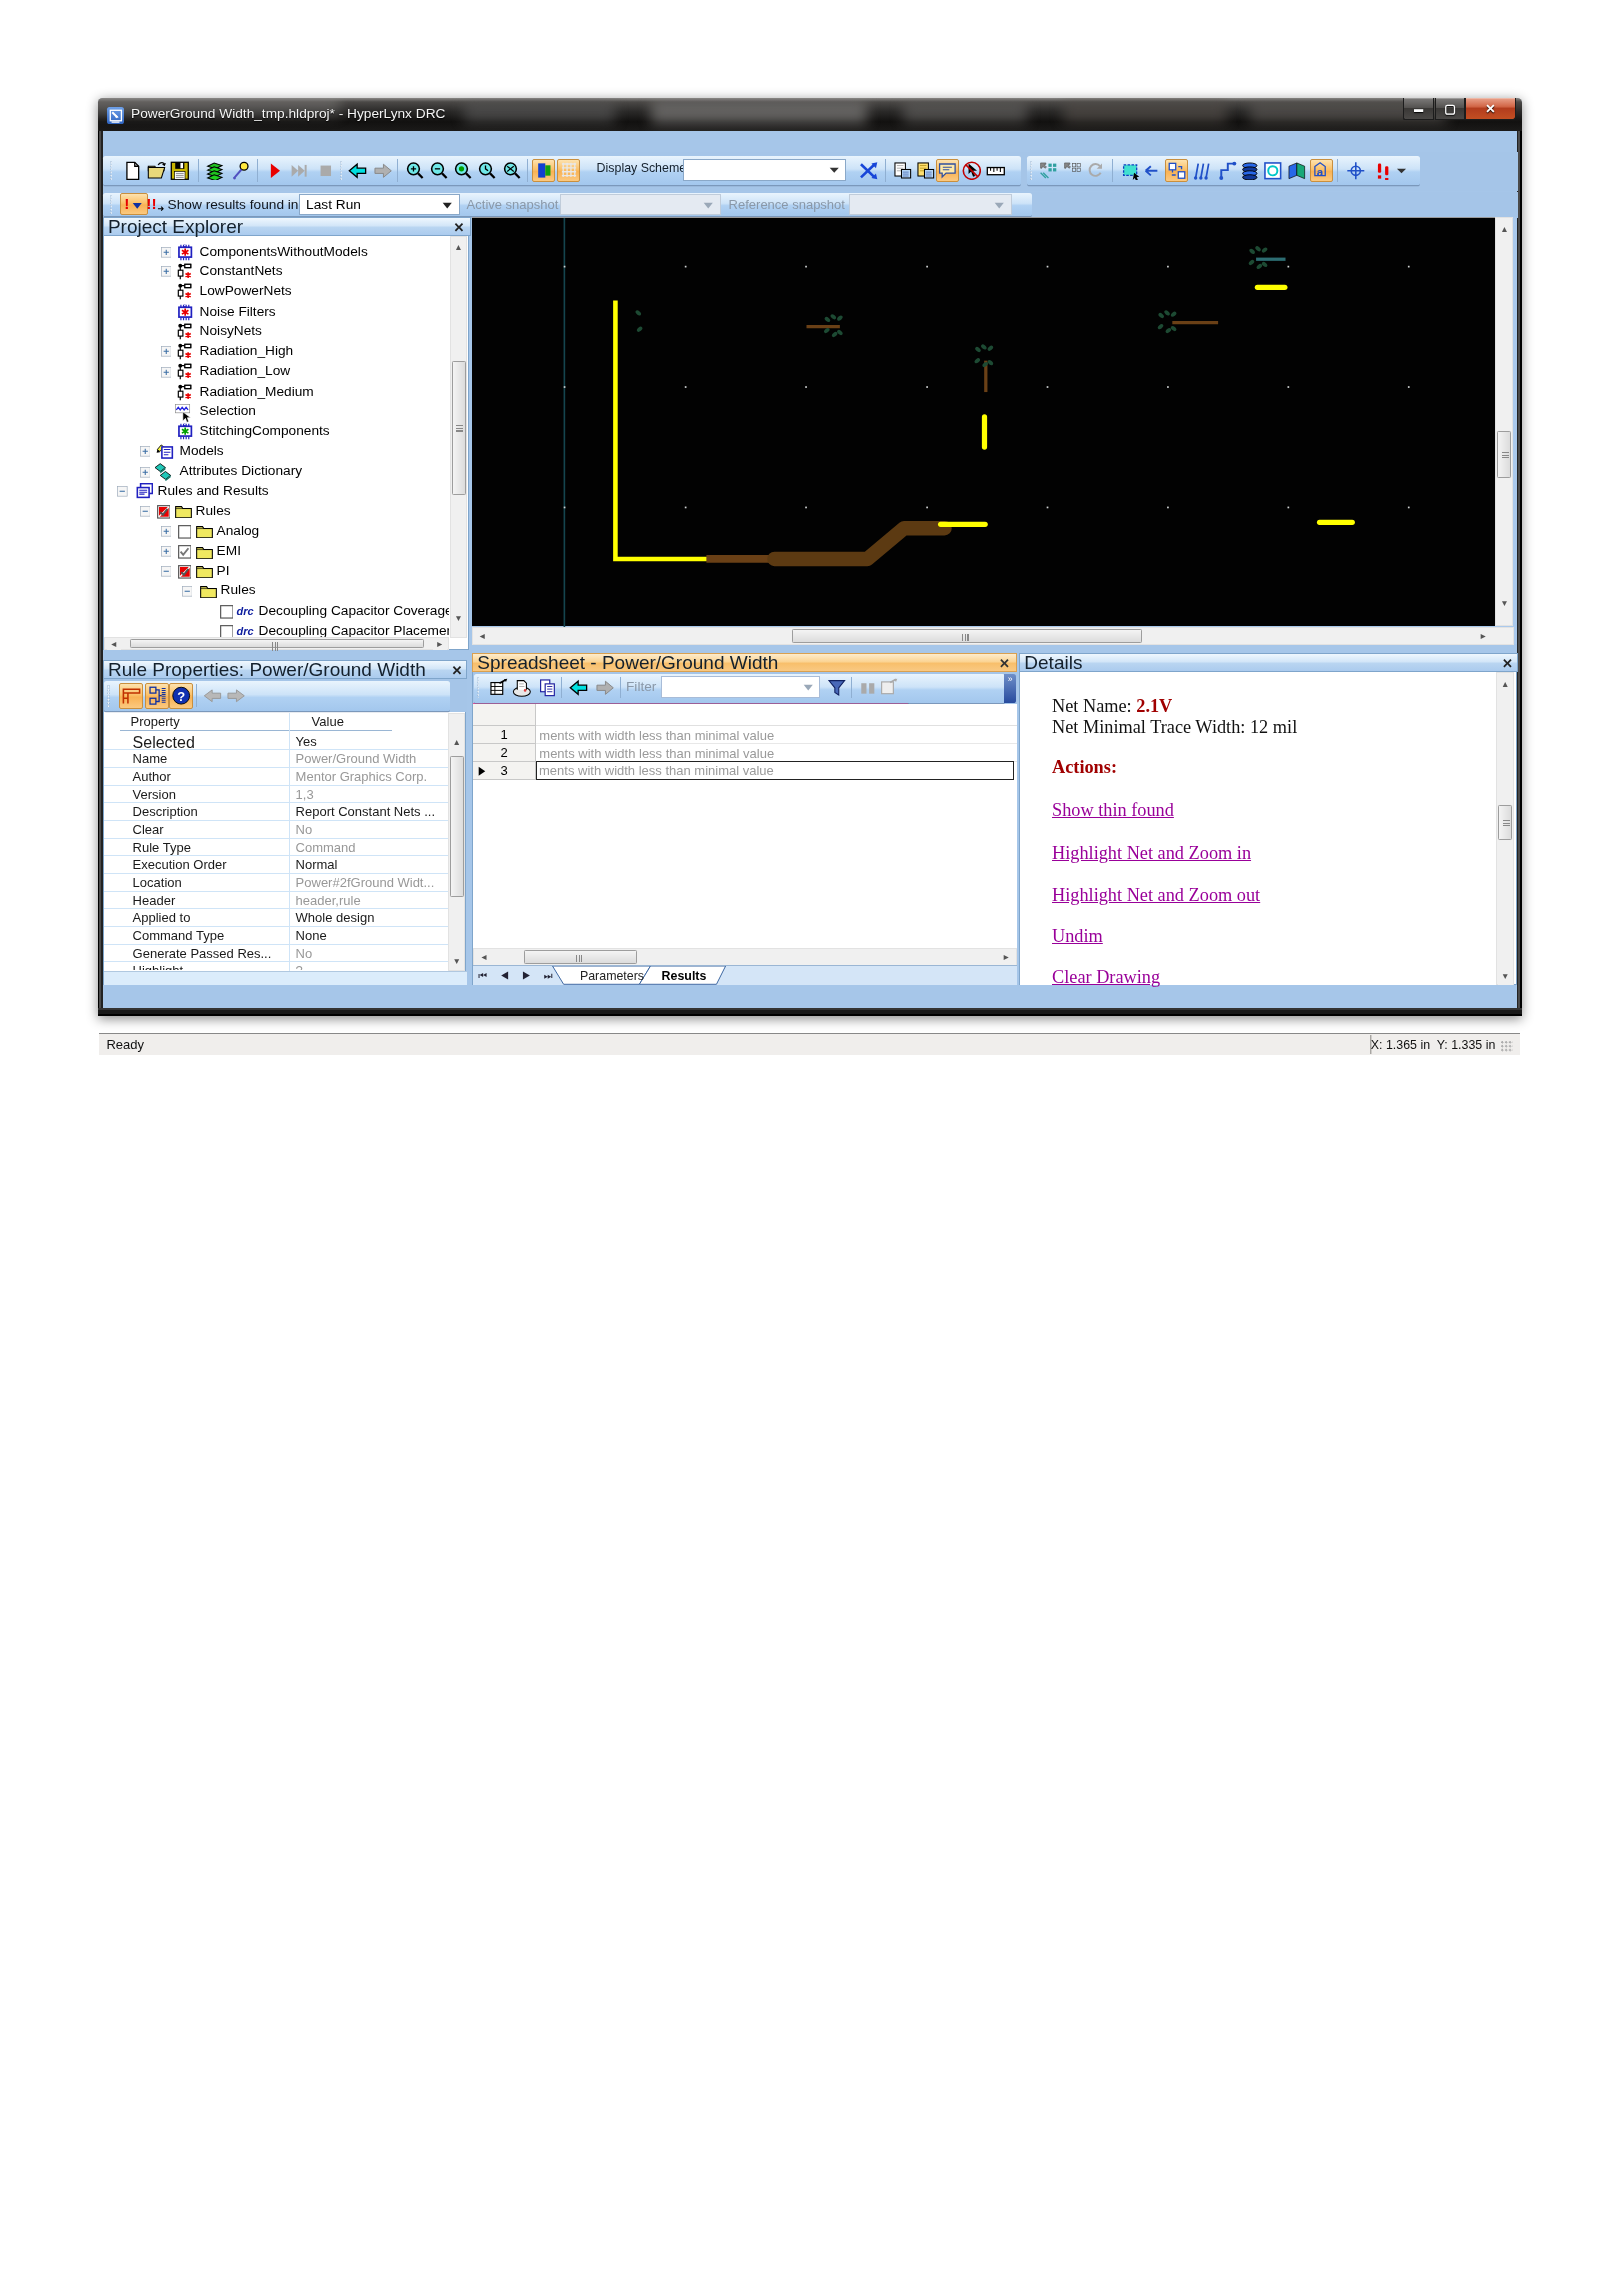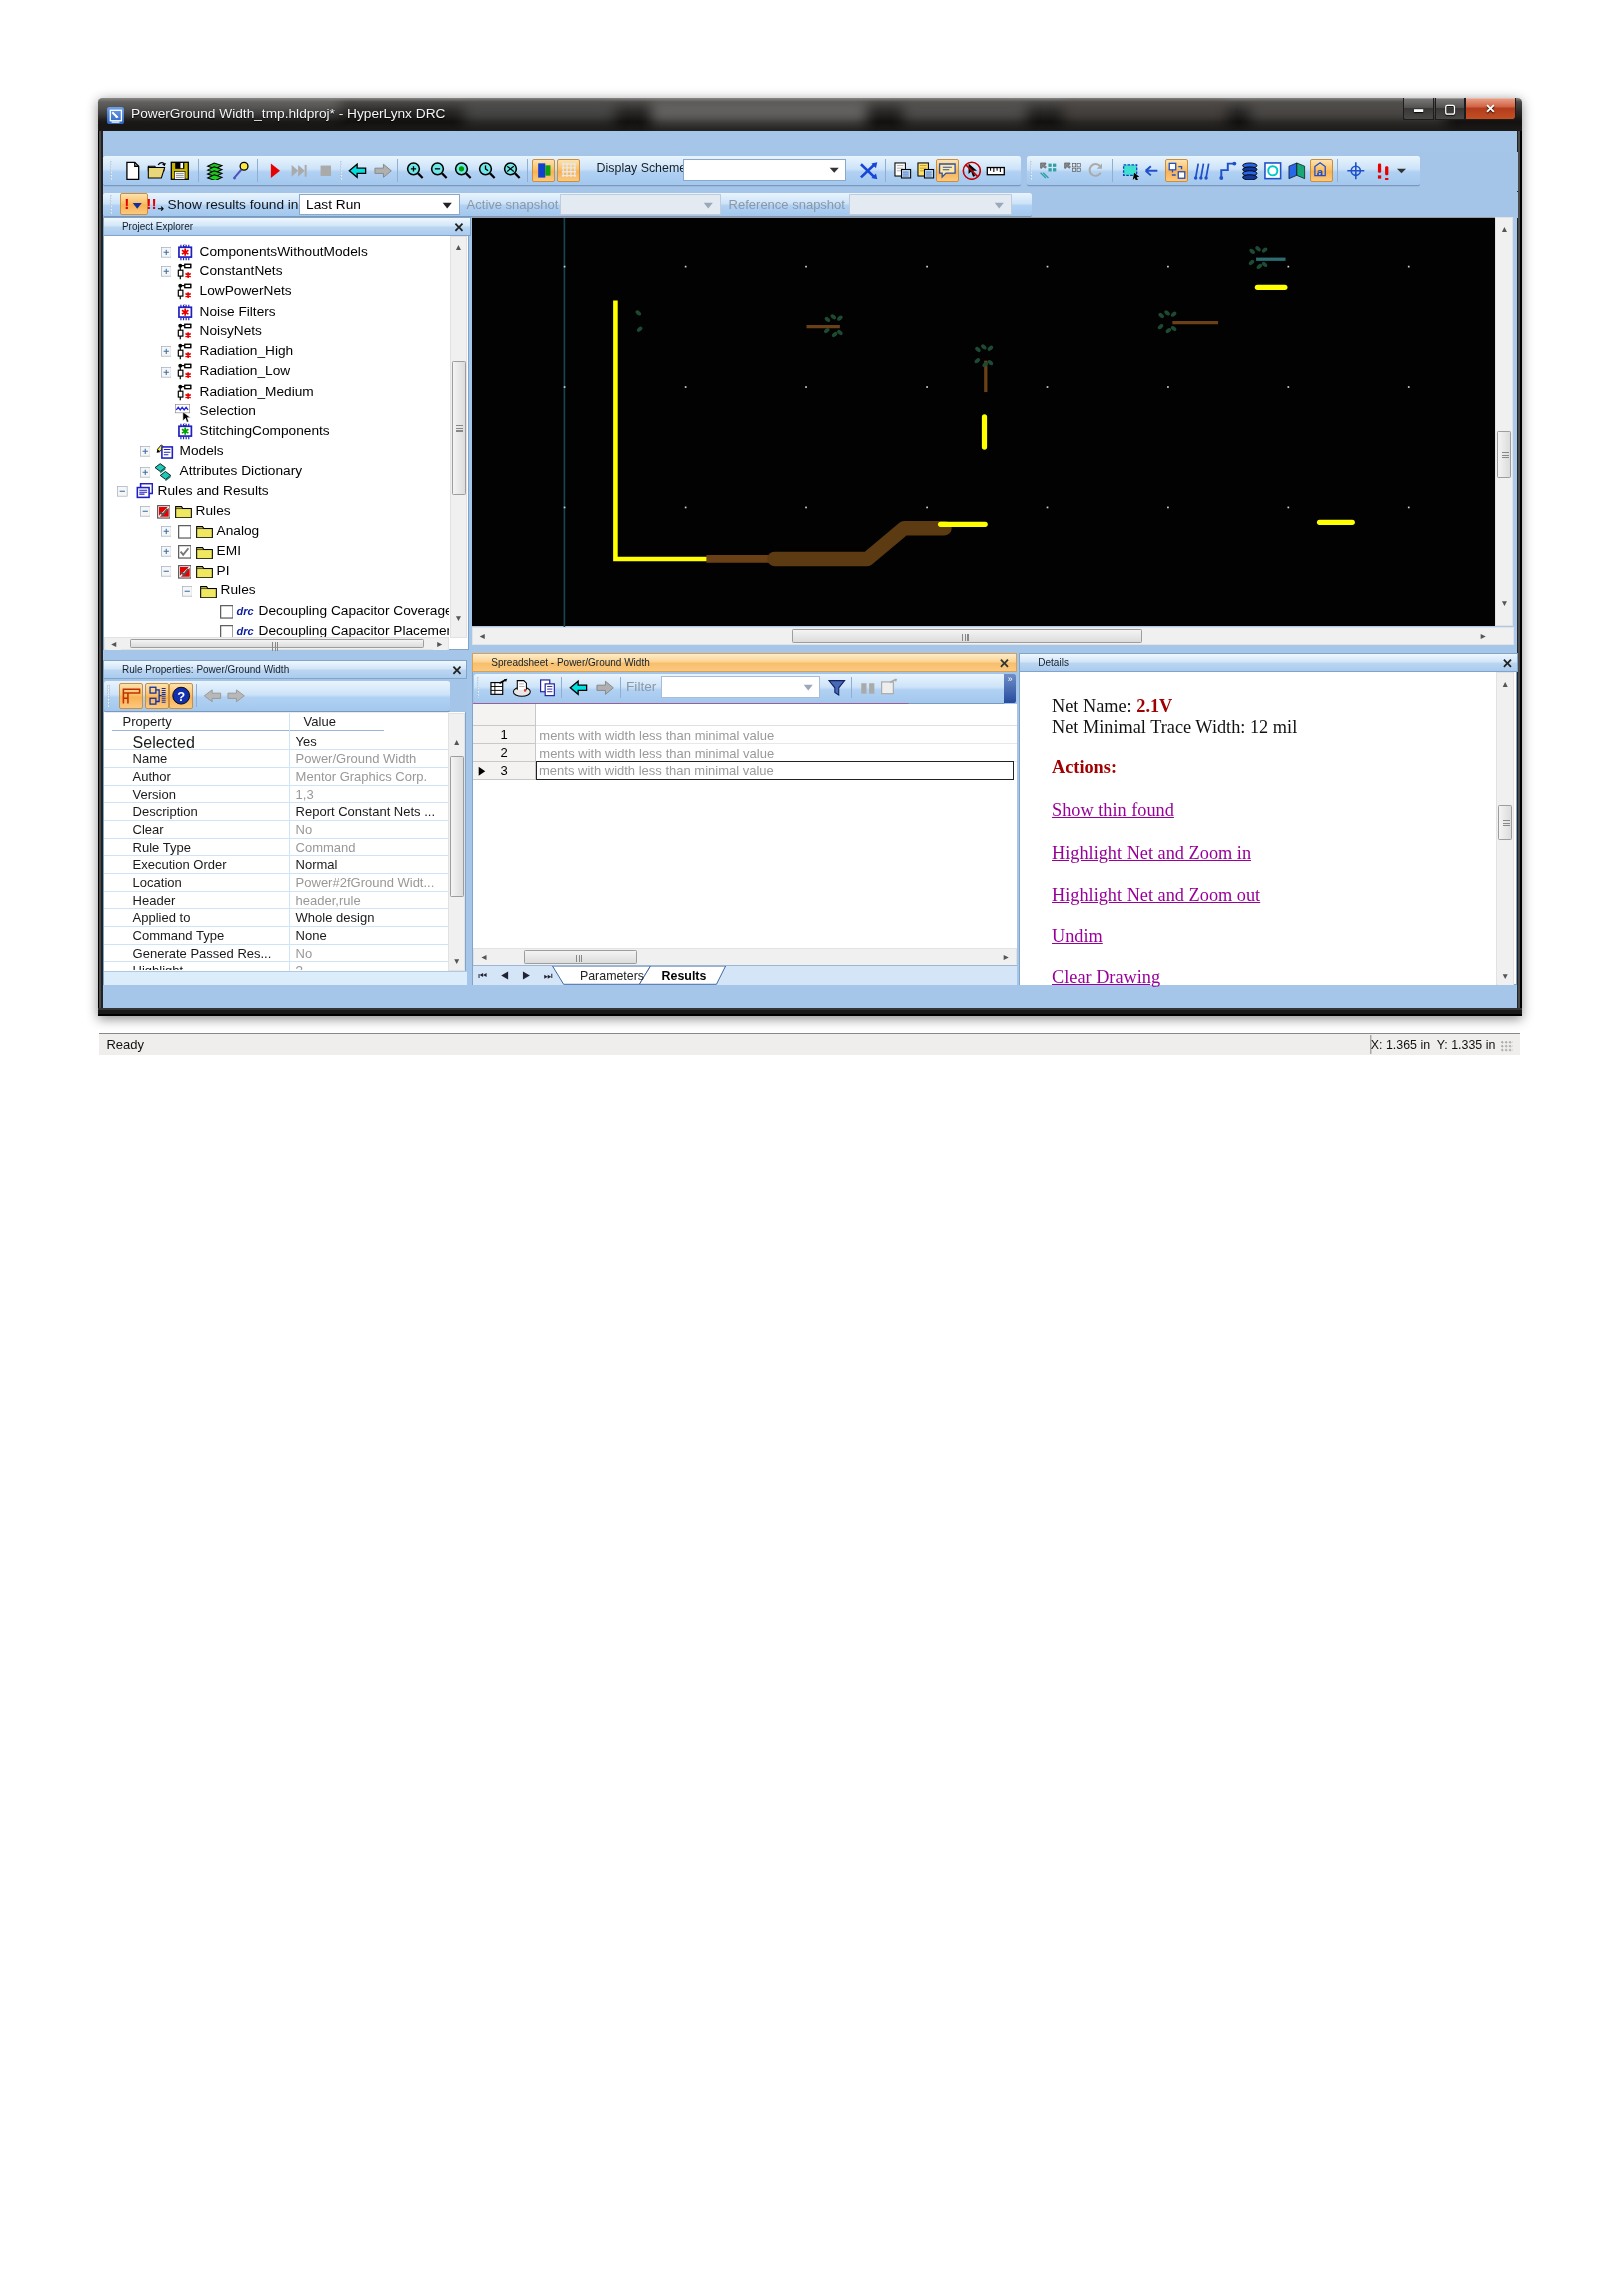--- a/index.html
+++ b/index.html
@@ -25,21 +25,21 @@
 .grip{position:absolute;width:2.6px;background-image:radial-gradient(circle at 1.3px 1.3px,#eef5fc 0.8px,#8aa8c8 1px,transparent 1.4px);background-size:2.6px 3.3px;background-repeat:repeat-y;}
 .u{text-decoration:underline;}
 
 #tb1{position:absolute;left:4.6px;top:54px;width:1415px;height:39px;background:#a5c5e8;}
 #tb2{position:absolute;left:4.6px;top:94px;width:1415px;height:25.5px;background:#a5c5e8;}
 .chunk{position:absolute;border-radius:2.6px;background:linear-gradient(180deg,#e9f4fd 0%,#cde3f8 45%,#b0d1f3 55%,#a3c7ed 100%);box-shadow:0 1.3px 0 rgba(90,115,150,.55);}
 .ticon{position:absolute;width:19.6px;height:19.6px;}
 .tsep{position:absolute;width:1.3px;background:#8fafd2;}
 .obtn{position:absolute;background:linear-gradient(180deg,#fde2ae,#fbc169 45%,#f9b254 55%,#fbc980 100%);border:0.7px solid #c98f3e;border-radius:2px;}
 
-.ptitle{position:absolute;height:18.3px;background:linear-gradient(180deg,#eff7fe 0%,#d3e6f8 45%,#b9d5f1 55%,#abcbee 100%);border:0.7px solid #7fa5cb;color:#14202c;font-size:10px;line-height:17px;padding-left:18px;}
+.ptitle{position:absolute;height:18.3px;background:linear-gradient(180deg,#eff7fe 0%,#d3e6f8 45%,#b9d5f1 55%,#abcbee 100%);border:0.7px solid #7fa5cb;color:#14202c;font-size:19px;line-height:17px;padding-left:4px;}
 .px{position:absolute;top:2px;font-size:13px;color:#222;font-weight:bold;}
 #pe{position:absolute;left:4.6px;top:119px;width:366px;height:433px;background:#fff;border:0.7px solid #7fa5cb;}
 #pcbwrap{position:absolute;left:374px;top:119px;width:1045px;height:427px;background:#aac9ec;}
 #pcb{position:absolute;left:0;top:0;width:1025px;height:409px;background:#020202;border-top:1.3px solid #9a9a9a;}
 
 .sbv{position:absolute;width:17.7px;background:#f0f0f0;border:0.7px solid #e2e2e2;}
 .sbh{position:absolute;height:17.7px;background:#f0f0f0;border:0.7px solid #e2e2e2;}
 .sbtn{position:absolute;background:#f0f0f0;display:flex;align-items:center;justify-content:center;font-size:8.5px;color:#555;}
 .thumbv{position:absolute;left:1.3px;width:13.7px;background:linear-gradient(90deg,#f4f4f4,#dcdcdc);border:0.7px solid #9d9d9d;border-radius:1.3px;}
 .thumbh{position:absolute;top:1.3px;height:13.7px;background:linear-gradient(180deg,#f4f4f4,#dcdcdc);border:0.7px solid #9d9d9d;border-radius:1.3px;}
@@ -711,21 +711,21 @@
             <text x="11" y="26" font-size="20" font-weight="bold" fill="#fff" font-family="Liberation Sans">?</text>
           </svg></div>
     <div class="tsep" style="left:92px;top:5.2px;height:23px;"></div>
     <div class="ticon" style="left:99px;top:6.5px;"><svg width="19.6" height="19.6" viewBox="0 0 30 30">
             <path d="M2 15l12-9v5h13v8H14v5z" fill="#b8b8b8" stroke="#999" stroke-width="1.5"></path>
           </svg></div>
     <div class="ticon" style="left:122px;top:6.5px;"><svg width="19.6" height="19.6" viewBox="0 0 30 30">
             <path d="M28 15L16 6v5H3v8h13v5z" fill="#b8b8b8" stroke="#999" stroke-width="1.5"></path>
           </svg></div>
   </div>
-  <div class="a" style="left:8px;top:52px;width:272px;height:18.3px;border-bottom:1.3px solid #9ab6d4;">
+  <div class="a" style="left:16px;top:52px;width:272px;height:18.3px;border-bottom:1.3px solid #9ab6d4;">
     <div class="a" style="left:11px;top:1.3px;font-size:13px;color:#1a1a1a;">Property</div>
     <div class="a" style="left:192px;top:1.3px;font-size:13px;color:#1a1a1a;">Value</div>
   </div>
   <div class="a" style="left:185px;top:52px;width:0.7px;height:258px;background:#cfe4f7;"></div>
   <div class="a" style="left:0;top:71px;width:344px;height:17.7px;border-bottom:0.7px solid #cfe4f7;"></div>
       <div class="a" style="left:29px;top:73px;font-size:16px;color:#1a1a1a;white-space:nowrap;">Selected</div>
       <div class="a" style="left:192px;top:73px;font-size:13px;color:#1a1a1a;white-space:nowrap;">Yes</div>
       <div class="a" style="left:0;top:89px;width:344px;height:17.7px;border-bottom:0.7px solid #cfe4f7;"></div>
       <div class="a" style="left:29px;top:90px;font-size:13px;color:#1a1a1a;white-space:nowrap;">Name</div>
       <div class="a" style="left:192px;top:90px;font-size:13px;color:#989898;white-space:nowrap;">Power/Ground Width</div>

